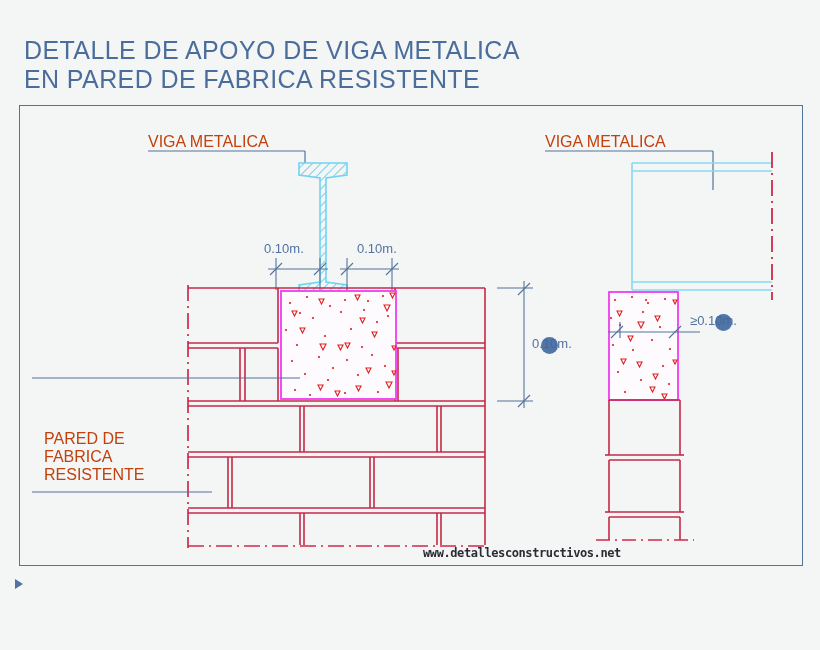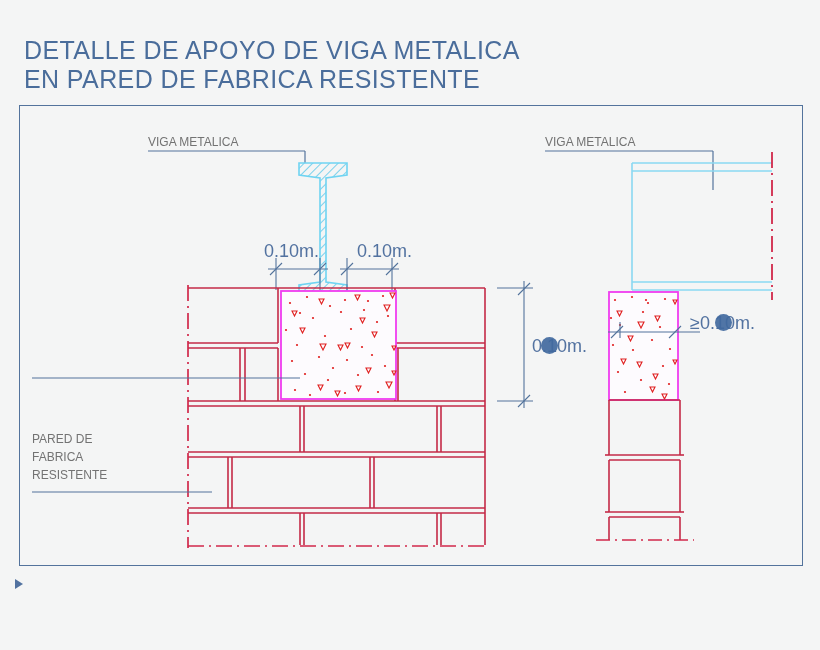--- a/index.html
+++ b/index.html
@@ -61,29 +61,29 @@
   }
   .svg-layer {
     position: absolute;
     left: 0; top: 0;
     width: 820px;
     height: 650px;
     pointer-events: none;
   }
   .lbl {
     position: absolute;
-    color: #737373;
-    font-size: 12px;
+    color: #c2410c;
+    font-size: 16px;
     line-height: 18px;
     white-space: pre-line;
   }
   .dimtxt {
     position: absolute;
     color: #5272a0;
-    font-size: 18px;
+    font-size: 13px;
     white-space: nowrap;
   }
   .watermark {
     position: absolute;
     left: 423px;
     top: 546px;
     color: #2b2b33;
     font-family: "DejaVu Sans Mono", monospace;
     font-size: 12px;
     letter-spacing: -0.4px;
@@ -346,29 +346,30 @@
         <line x1="608" y1="332" x2="700" y2="332"></line>
         <line x1="611" y1="338" x2="623" y2="326"></line>
         <line x1="669" y1="338" x2="681" y2="326"></line>
       </g>
     </g>
   </svg>
 
   <div class="lbl" style="left:148px; top:133px;">VIGA METALICA</div>
   <div class="lbl" style="left:545px; top:133px;">VIGA METALICA</div>
 
-  <div class="lbl" style="left:32px; top:430px;">PARED DE
+  <div class="lbl" style="left:44px; top:430px;">PARED DE
 FABRICA
 RESISTENTE</div>
 
   <div class="dimtxt" style="left:264px; top:241px;">0.10m.</div>
   <div class="dimtxt" style="left:357px; top:241px;">0.10m.</div>
 
   <div class="dimtxt" style="left:532px; top:336px;">0.10m.</div>
   <div class="dot-marker" style="left:541px; top:337px;"></div>
 
   <div class="dimtxt" style="left:690px; top:313px;">≥0.10m.</div>
   <div class="dot-marker" style="left:715px; top:314px;"></div>
 
+  <div class="watermark">www.detallesconstructivos.net</div>
 
   <div class="footnote-bullet"></div>
 
 </div>
 
 </body></html>

